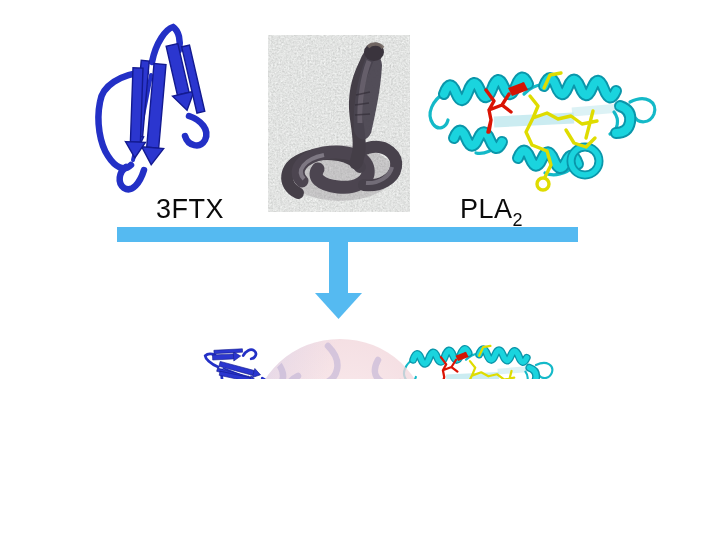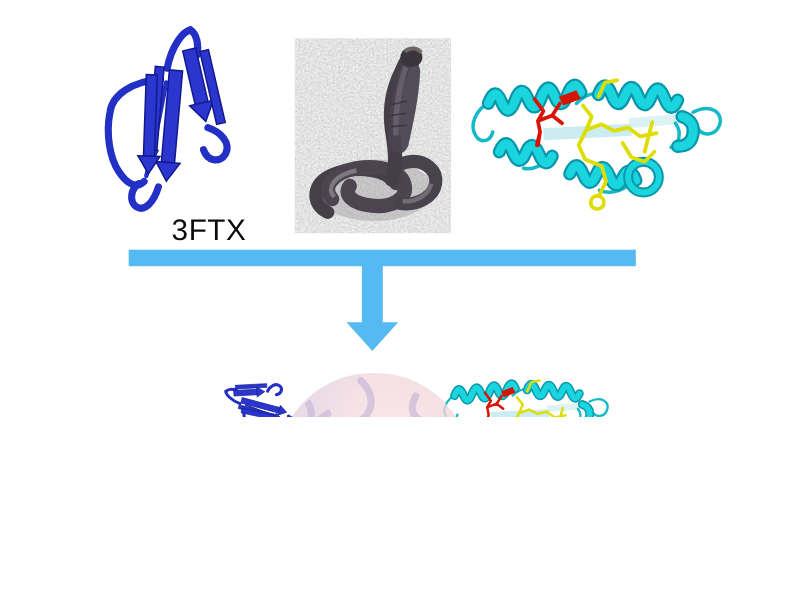--- a/index.html
+++ b/index.html
@@ -112,20 +112,23 @@
     </g>
   </svg>
 
   <svg class="abs" style="left:424px;top:58px" width="250" height="142" viewBox="0 0 250 142">
     <use href="#pla2sym"></use>
   </svg>
 
   <div class="abs label" style="left:156px;top:194px">
     <span>3FTX</span>
   </div>
+  <div class="abs label" style="left:460px;top:194px">
+    <span>PLA</span><sub>2</sub>
+  </div>
 
   <svg class="abs" style="left:115px;top:226px" width="465" height="96" viewBox="0 0 465 96">
     <g fill="#55baf1">
       <rect x="2" y="1" width="461" height="15"></rect>
       <rect x="214" y="14" width="19" height="54"></rect>
       <polygon points="200,67 247,67 223.5,93"></polygon>
     </g>
   </svg>
 
   <svg class="abs" style="left:140px;top:318px" width="442" height="219" viewBox="0 0 442 219">

